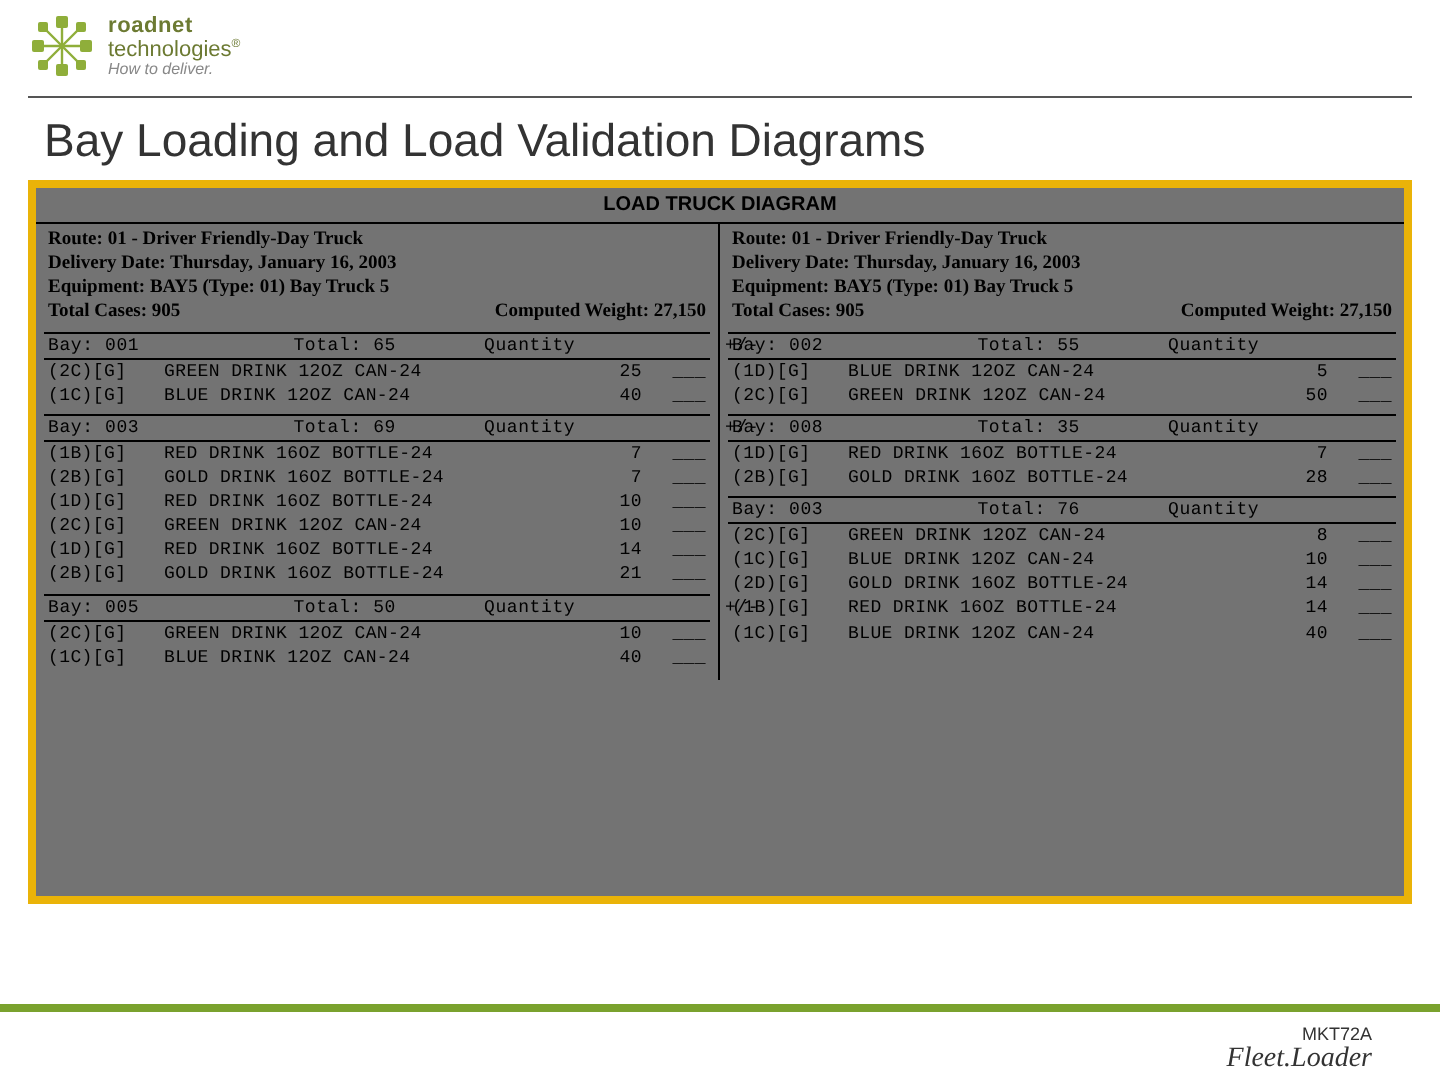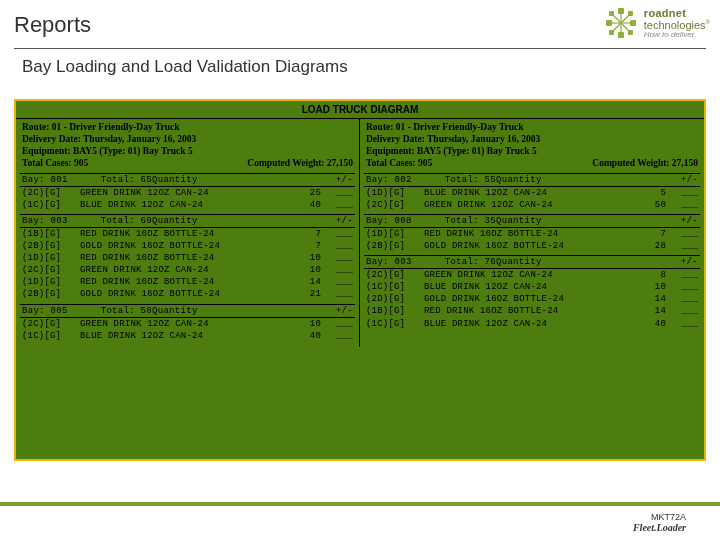--- a/index.html
+++ b/index.html
@@ -29,29 +29,29 @@
     display: flex;
     align-items: center;
     gap: 6px;
   }
   .brand-logo svg { display:block; }
   .brand-text { font-size: 11px; line-height: 1.1; color: #6c7a32; }
   .brand-text .main { font-weight: 700; letter-spacing: .3px; text-align: right; }
   .brand-text .sub { font-size: 8px; color: #888; font-style: italic; }
   .hr1 { border: none; border-top: 1px solid #555; margin: 0 14px; }
   .subtitle {
-    font-size: 17px;
+    font-size: 23px;
     color: #333;
     padding: 8px 18px 6px 22px;
   }
   .diagram-area {
-    margin: 16px 14px;
-    border: 2px solid #eab308;
+    margin: 0 14px;
+    border: 4px solid #eab308;
     height: 362px;
-    background: #4d7c0f;
+    background: #737373;
     font-family: "Courier New", monospace;
     font-size: 9px;
     color: #000;
     overflow: hidden;
     position: relative;
   }
   .diag-title {
     text-align: center;
     font-weight: 700;
     font-family: Arial, sans-serif;
@@ -74,20 +74,21 @@
   .section {
     border-top: 1px solid #000;
   }
   .sec-head {
     display: flex;
     font-weight: 400;
     padding: 1px 2px;
     font-size: 9px;
     border-bottom: 1px solid #000;
     letter-spacing: 0.3px;
+    gap: 44px;
   }
   .sec-head .h1 { flex: 0 0 72px; }
   .sec-head .h2 { flex: 0 0 58px; text-align:right; }
   .sec-head .h3 { flex: 1; padding-right: 20px; }
   .sec-head .h4 { flex: 0 0 28px; text-align:right; }
   .row {
     display: flex;
     padding: 0 2px;
     line-height: 1.35;
     font-size: 9px;
@@ -111,27 +112,26 @@
   }
   .foot-row {
     display: flex;
     justify-content: space-between;
     align-items: flex-end;
     font-size: 9px;
     padding: 6px 34px 6px 8px;
     color: #333;
     flex-direction: column;
   }
-  .foot-right { font-style: italic; font-family: "Times New Roman", serif; font-size: 10px; font-weight: bold; }
+  .foot-right { font-style: italic; font-family: "Times New Roman", serif; font-size: 14px; }
 </style>
 </head>
 <body>
 
 <div class="header">
-  <div class="reports-title">Reports</div>
   <div class="brand">
     <span class="brand-logo">
       <svg width="34" height="34" viewBox="0 0 34 34">
         <g fill="#8fae3a">
           <rect x="14" y="2" width="6" height="6" rx="1"></rect>
           <rect x="14" y="26" width="6" height="6" rx="1"></rect>
           <rect x="2" y="14" width="6" height="6" rx="1"></rect>
           <rect x="26" y="14" width="6" height="6" rx="1"></rect>
           <rect x="5" y="5" width="5" height="5" rx="1"></rect>
           <rect x="24" y="5" width="5" height="5" rx="1"></rect>

